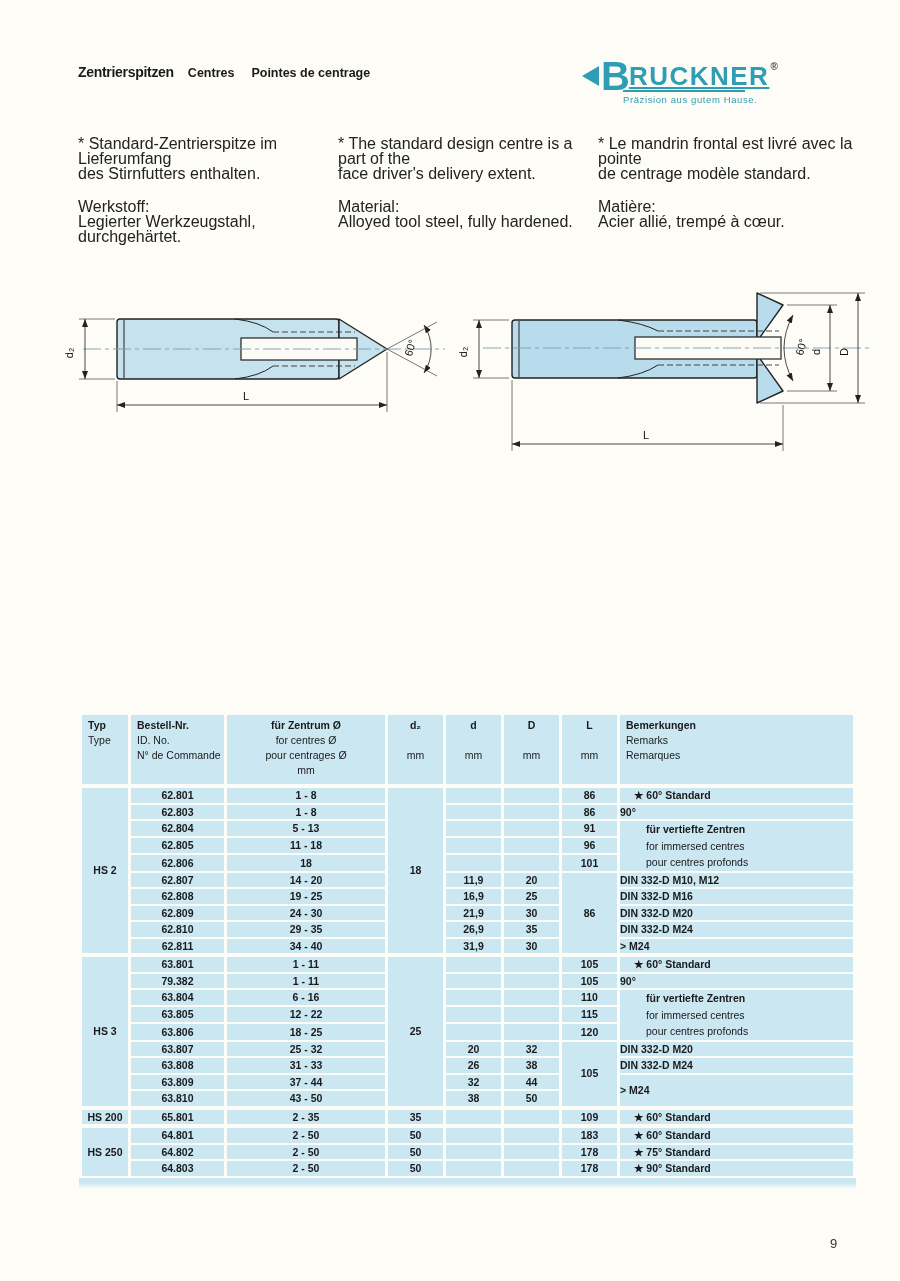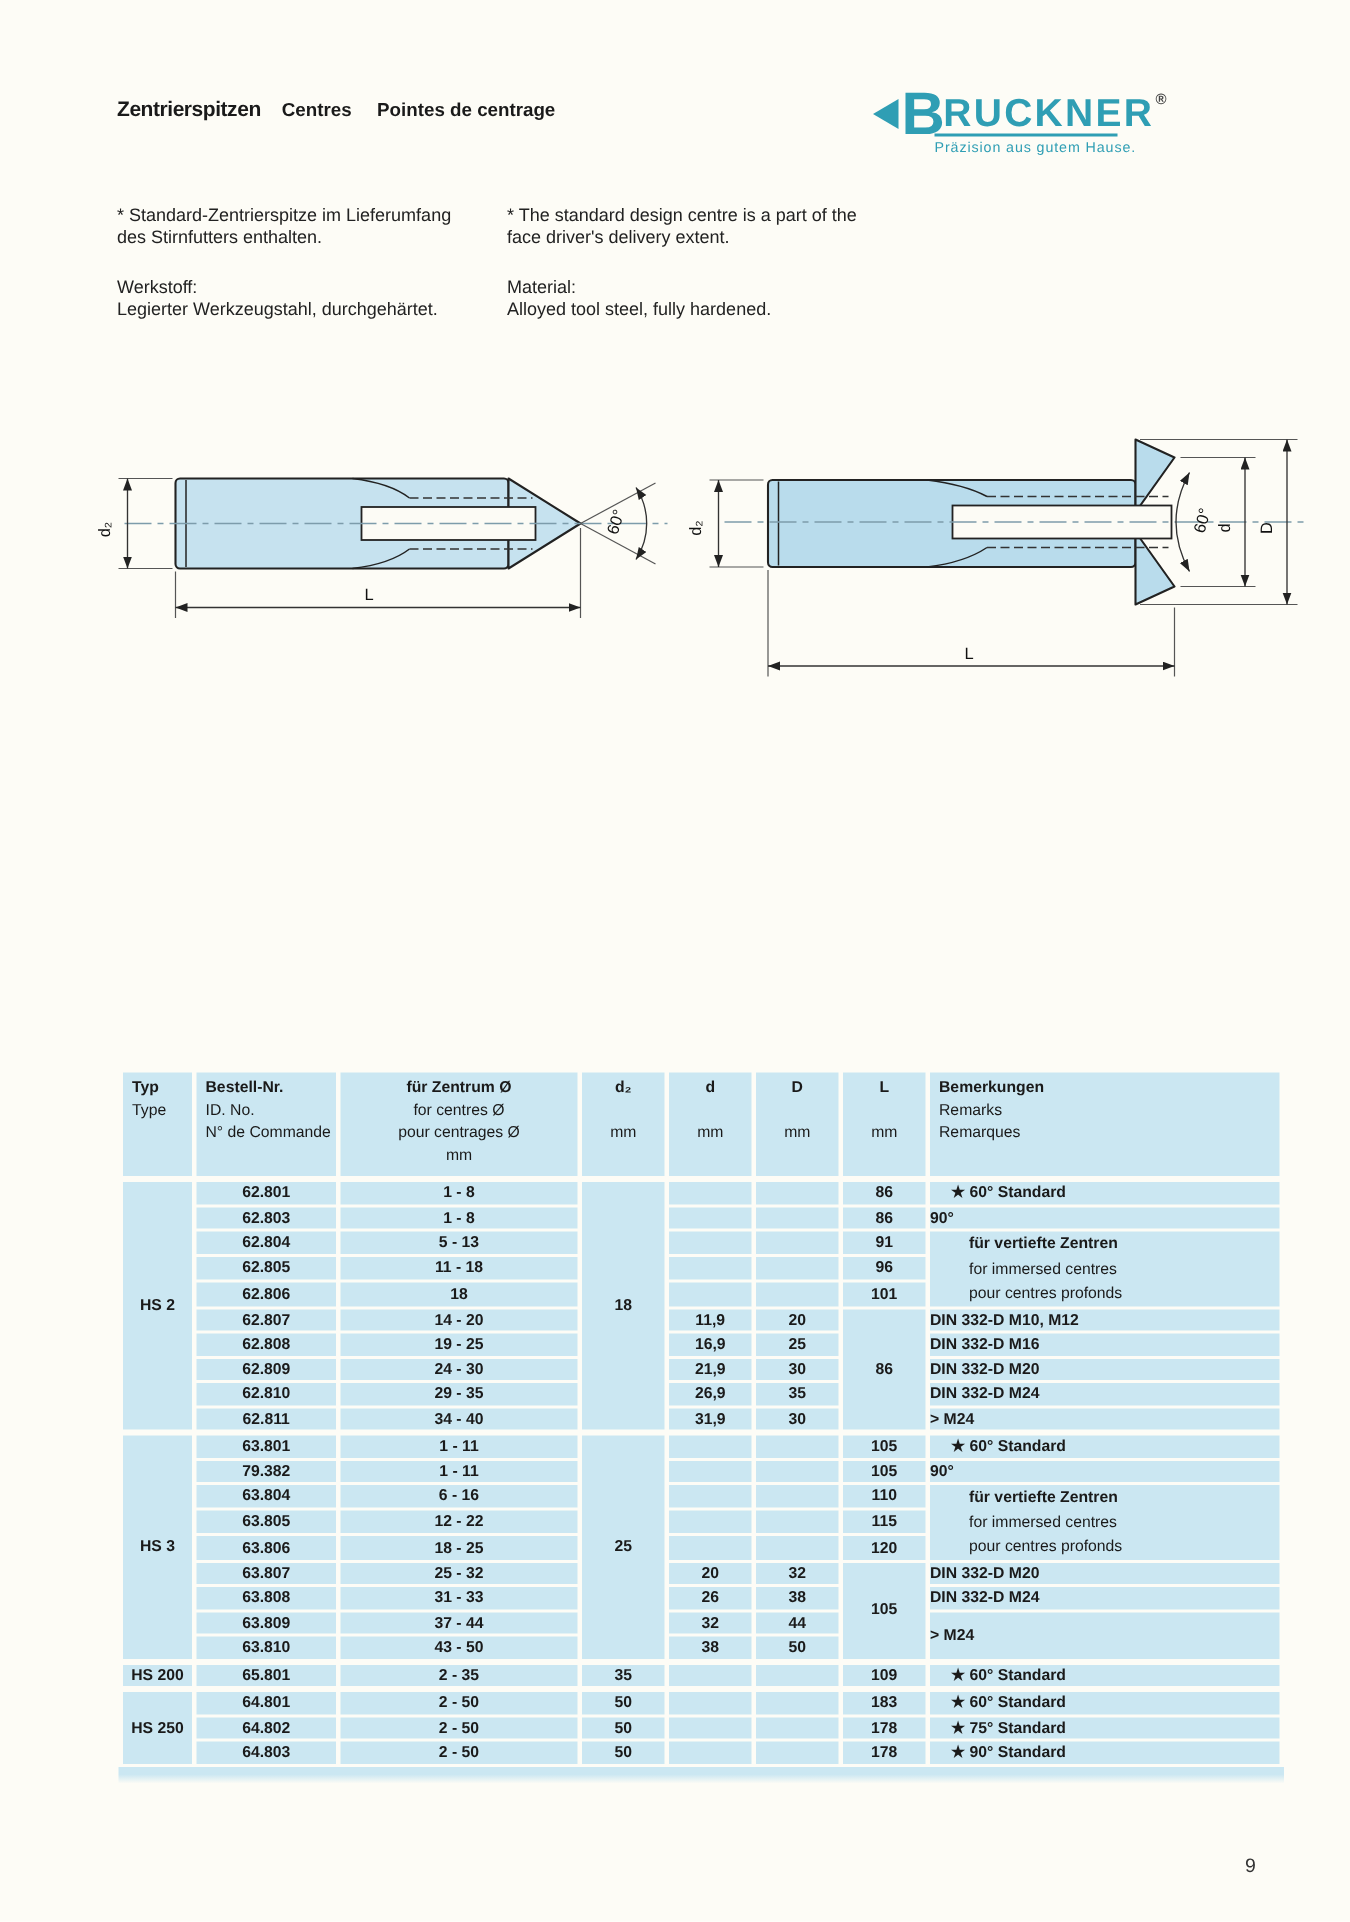--- a/index.html
+++ b/index.html
@@ -11,27 +11,27 @@
   .title-de{font-size:14px;font-weight:700;letter-spacing:-0.3px;}
   .title-en{font-size:12.5px;font-weight:700;margin-left:14px;}
   .title-fr{font-size:12.5px;font-weight:700;margin-left:17px;}
 
   
   .logo{position:absolute;left:582px;top:56px;display:flex;align-items:flex-start;}
   .logo-arrow{width:0;height:0;border-top:10px solid transparent;border-bottom:10px solid transparent;
               border-right:17px solid #2f9eb4;margin-top:10px;}
   .logo-text{position:relative;margin-left:2px;}
   .logo-b{font-size:40px;line-height:40px;font-weight:700;color:#2f9eb4;letter-spacing:-1px;}
-  .logo-rest{font-size:26px;font-weight:700;color:#2f9eb4;letter-spacing:1.5px;position:relative;top:-5px;}
+  .logo-rest{font-size:26px;font-weight:700;color:#2f9eb4;letter-spacing:1.5px;position:relative;top:-5px;text-decoration:underline;}
   .logo-reg{font-size:10px;font-weight:700;color:#444;position:relative;top:-20px;margin-left:1px;}
   .logo-tagline{color:#2f9eb4;font-size:9.5px;letter-spacing:0.6px;border-top:2px solid #2f9eb4;
                 padding-top:2px;margin:-7px 0 0 22px;width:122px;white-space:nowrap;}
 
   
-  .intro-col{position:absolute;top:136px;width:255px;font-size:12px;line-height:15px;color:#222;}
+  .intro-col{position:absolute;top:136px;width:255px;font-size:16px;line-height:15px;color:#222;}
   .intro-col.c1{left:78px;} .intro-col.c2{left:338px;} .intro-col.c3{left:598px;}
   .material{margin-top:18px;}
 
   
   .draw{position:absolute;}
   .draw.left{left:45px;top:272px;}
   .draw.right{left:453px;top:273px;}
   .body-fill{fill:#c6e2ef;stroke:#222;stroke-width:1.4;stroke-linejoin:round;}
   .body-fill2{fill:#b9dcec;stroke:#222;stroke-width:1.4;stroke-linejoin:round;}
   .slot{fill:#fcfbf5;stroke:#222;stroke-width:1.2;}
@@ -90,20 +90,28 @@
     </div>
   </div>
   <div class="intro-col c2">
     <div>* The standard design centre is a part of the</div>
     <div>face driver's delivery extent.</div>
     <div class="material">
       <div>Material:</div>
       <div>Alloyed tool steel, fully hardened.</div>
     </div>
   </div>
+  <div class="intro-col c3">
+    <div>* Le mandrin frontal est livré avec la pointe</div>
+    <div>de centrage modèle standard.</div>
+    <div class="material">
+      <div>Matière:</div>
+      <div>Acier allié, trempé à cœur.</div>
+    </div>
+  </div>
 
   <svg class="draw left" width="420" height="160" viewBox="0 0 420 160">
     <defs>
       <marker id="aL" markerWidth="9" markerHeight="8" refX="8" refY="3" orient="auto-start-reverse" markerUnits="userSpaceOnUse">
         <path d="M0,0 L8,3 L0,6 Z" fill="#222"></path>
       </marker>
     </defs>
     <rect class="body-fill" x="72" y="47" width="222" height="60" rx="3"></rect>
     <path class="body-fill" d="M294,47 L342,77 L294,107 Z"></path>
     <line class="thin" x1="79" y1="48" x2="79" y2="106"></line>

